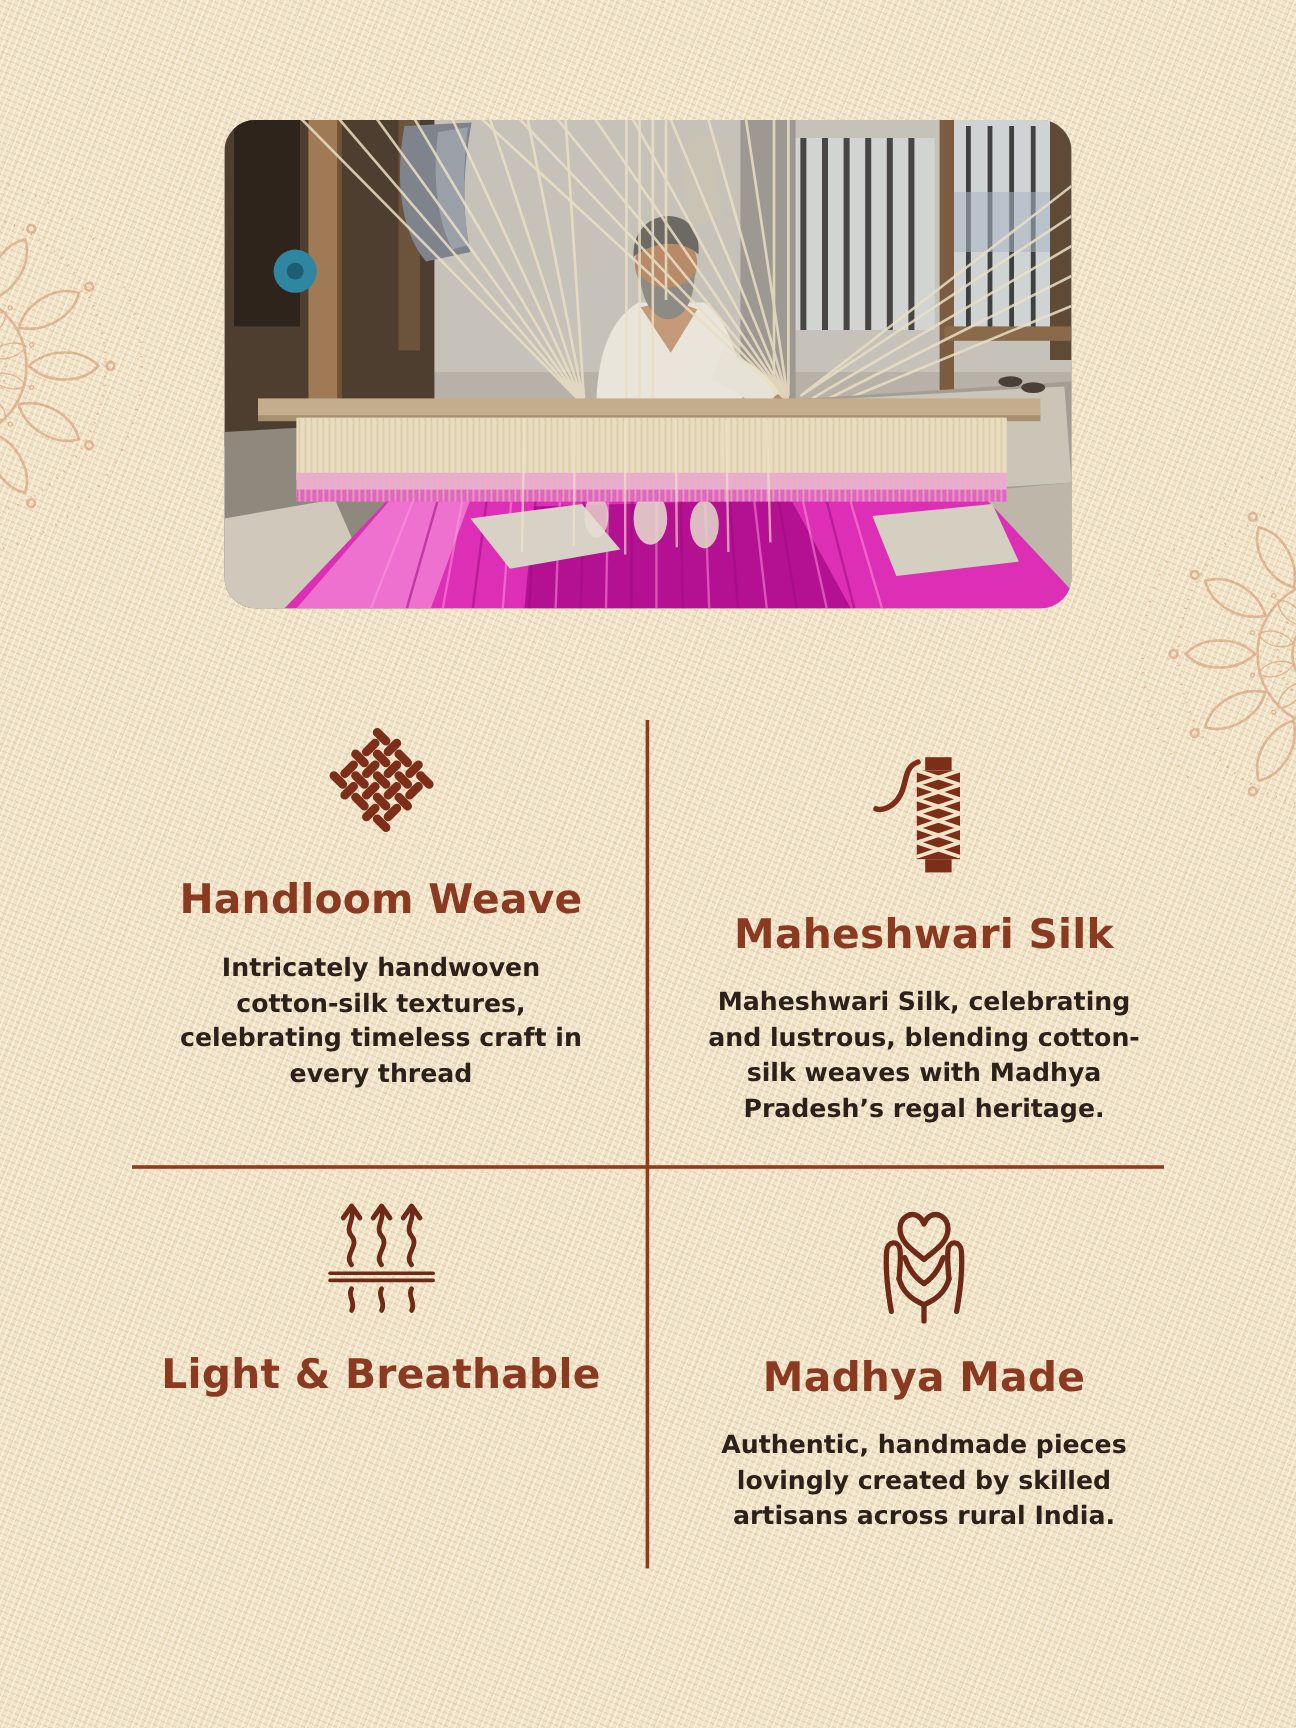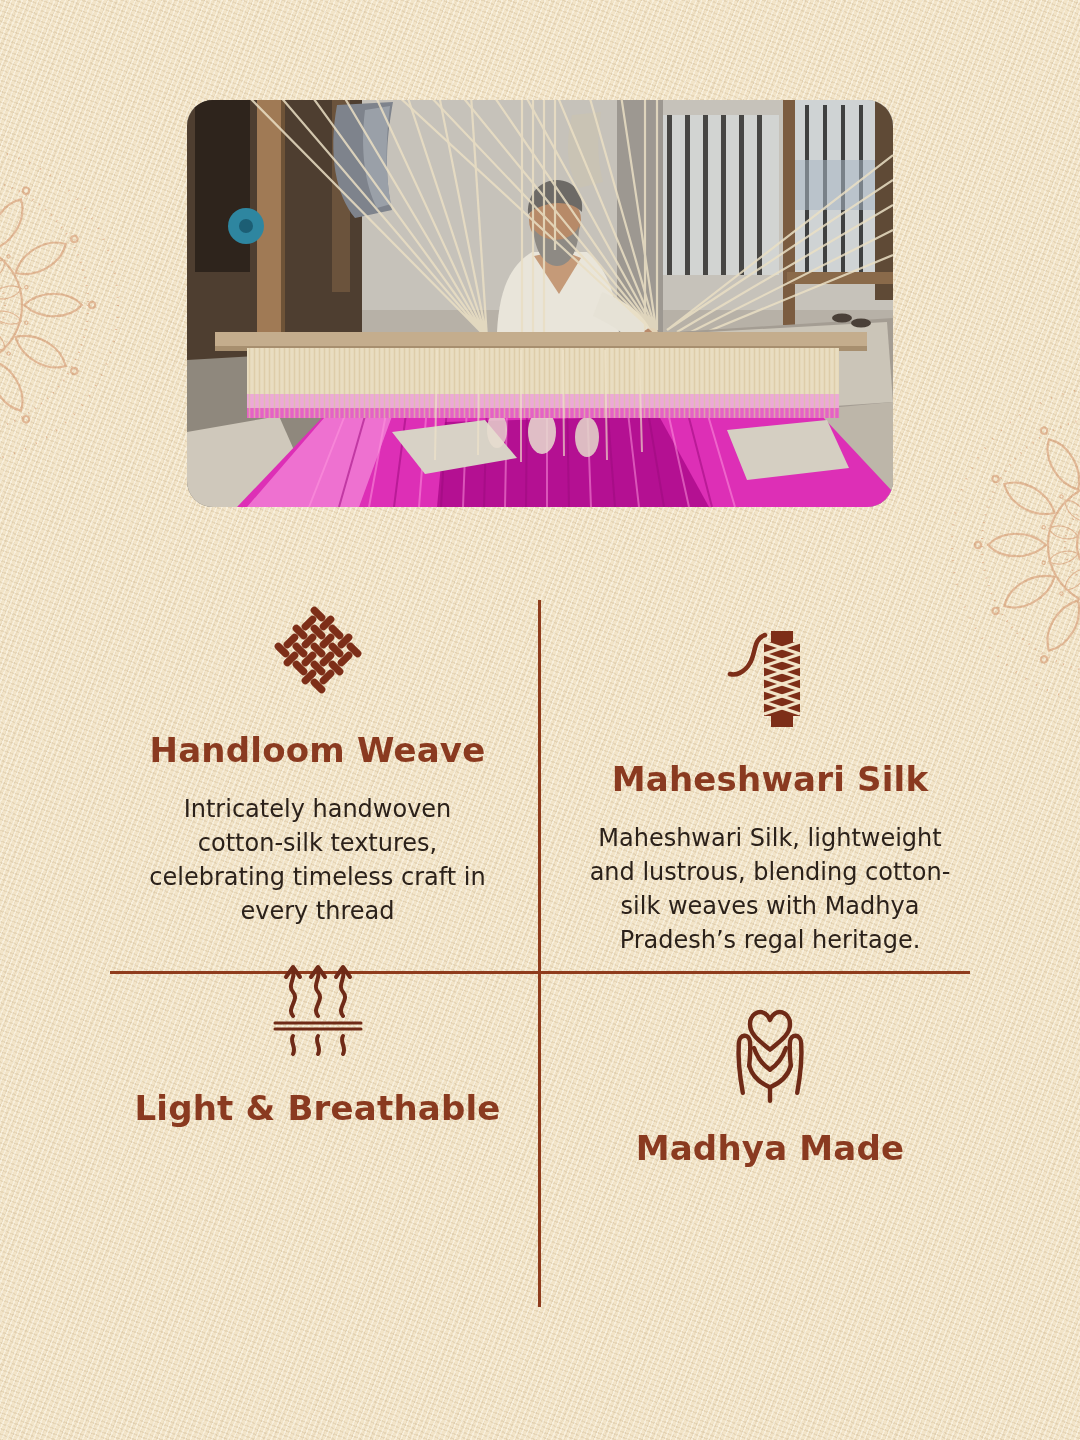--- a/index.html
+++ b/index.html
@@ -23,32 +23,32 @@
   .photo svg{display:block;width:100%;height:100%;}
   .divider{position:absolute;background:#8f3c1d;}
   .divider.v{left:538px;top:600px;width:3px;height:707px;}
   .divider.h{left:110px;top:971px;width:860px;height:3px;}
   .cell{
     position:absolute;display:flex;flex-direction:column;align-items:center;
     text-align:center;
   }
   .cell.tl{left:95px;top:580px;width:445px;height:390px;}
   .cell.tr{left:545px;top:609px;width:450px;height:390px;}
-  .cell.bl{left:95px;top:930px;width:445px;height:350px;}
+  .cell.bl{left:95px;top:968px;width:445px;height:350px;}
   .cell.br{left:545px;top:970px;width:450px;height:350px;}
   .icon-box{height:100px;display:flex;align-items:center;justify-content:center;}
   .row1 .icon-box{margin-top:20px;}
   .row2 .icon-box{margin-top:28px;}
   .feature-title{
     font-size:34px;font-weight:700;color:#8a3a20;margin:30px 0 0;
     letter-spacing:.2px;line-height:1.2;
   }
   .feature-desc{
-    font-size:24px;line-height:1.42;color:#2b211a;margin:21px 0 0;
-    white-space:pre-line;font-weight:400;
+    font-size:21px;line-height:1.42;color:#2b211a;margin:21px 0 0;
+    white-space:pre-line;font-weight:700;
   }
   .ic{display:block;}
 </style>
 </head>
 <body>
 
 <div class="canvas">
 
   <svg class="mandala left" width="420" height="420" viewBox="-210 -210 420 420">
     <defs>
@@ -232,21 +232,21 @@
         <rect x="51" y="2" width="22" height="11" fill="#7d2e18"></rect>
         <rect x="51" y="87" width="22" height="11" fill="#7d2e18"></rect>
         <rect x="44" y="13" width="36" height="74" fill="#7d2e18"></rect>
         <g stroke="#f2e4c8" stroke-width="3.2" fill="none">
           <path d="M44,13 L80,25 L44,37 L80,49 L44,61 L80,73 L44,85"></path>
           <path d="M80,13 L44,25 L80,37 L44,49 L80,61 L44,73 L80,85"></path>
         </g>
       </svg>
     </div>
     <h2 class="feature-title">Maheshwari Silk</h2>
-    <p class="feature-desc">Maheshwari Silk, lightweight
+    <p class="feature-desc">Maheshwari Silk, celebrating
 and lustrous, blending cotton-
 silk weaves with Madhya
 Pradesh’s regal heritage.</p>
   </section>
 
   <section class="cell bl row2">
     <div class="icon-box">
       <svg class="ic" width="110" height="100" viewBox="0 0 110 100" fill="none" stroke="#6f2a17" stroke-width="4" stroke-linecap="round" stroke-linejoin="round">
         <path d="M30,58 C23,50 37,42 30,34 C24,27 33,20 30,12"></path>
         <path d="M23,19 L30,9 L37,19"></path>
@@ -271,15 +271,18 @@
         <path d="M36,126 C32,104 30,80 31,64 C31.5,52 44,52 45,62 C46,72 45,82 44,92"></path>
         <path d="M44,92 C48,107 58,114 70,119"></path>
         <path d="M50,70 C55,84 62,92 70,97"></path>
         <path d="M104,126 C108,104 110,80 109,64 C108.5,52 96,52 95,62 C94,72 95,82 96,92"></path>
         <path d="M96,92 C92,107 82,114 70,119"></path>
         <path d="M90,70 C85,84 78,92 70,97"></path>
         <path d="M70,119 L70,136"></path>
       </svg>
     </div>
     <h2 class="feature-title">Madhya Made</h2>
+    <p class="feature-desc">Authentic, handmade pieces
+lovingly created by skilled
+artisans across rural India.</p>
   </section>
 
 </div>
 
 </body></html>

